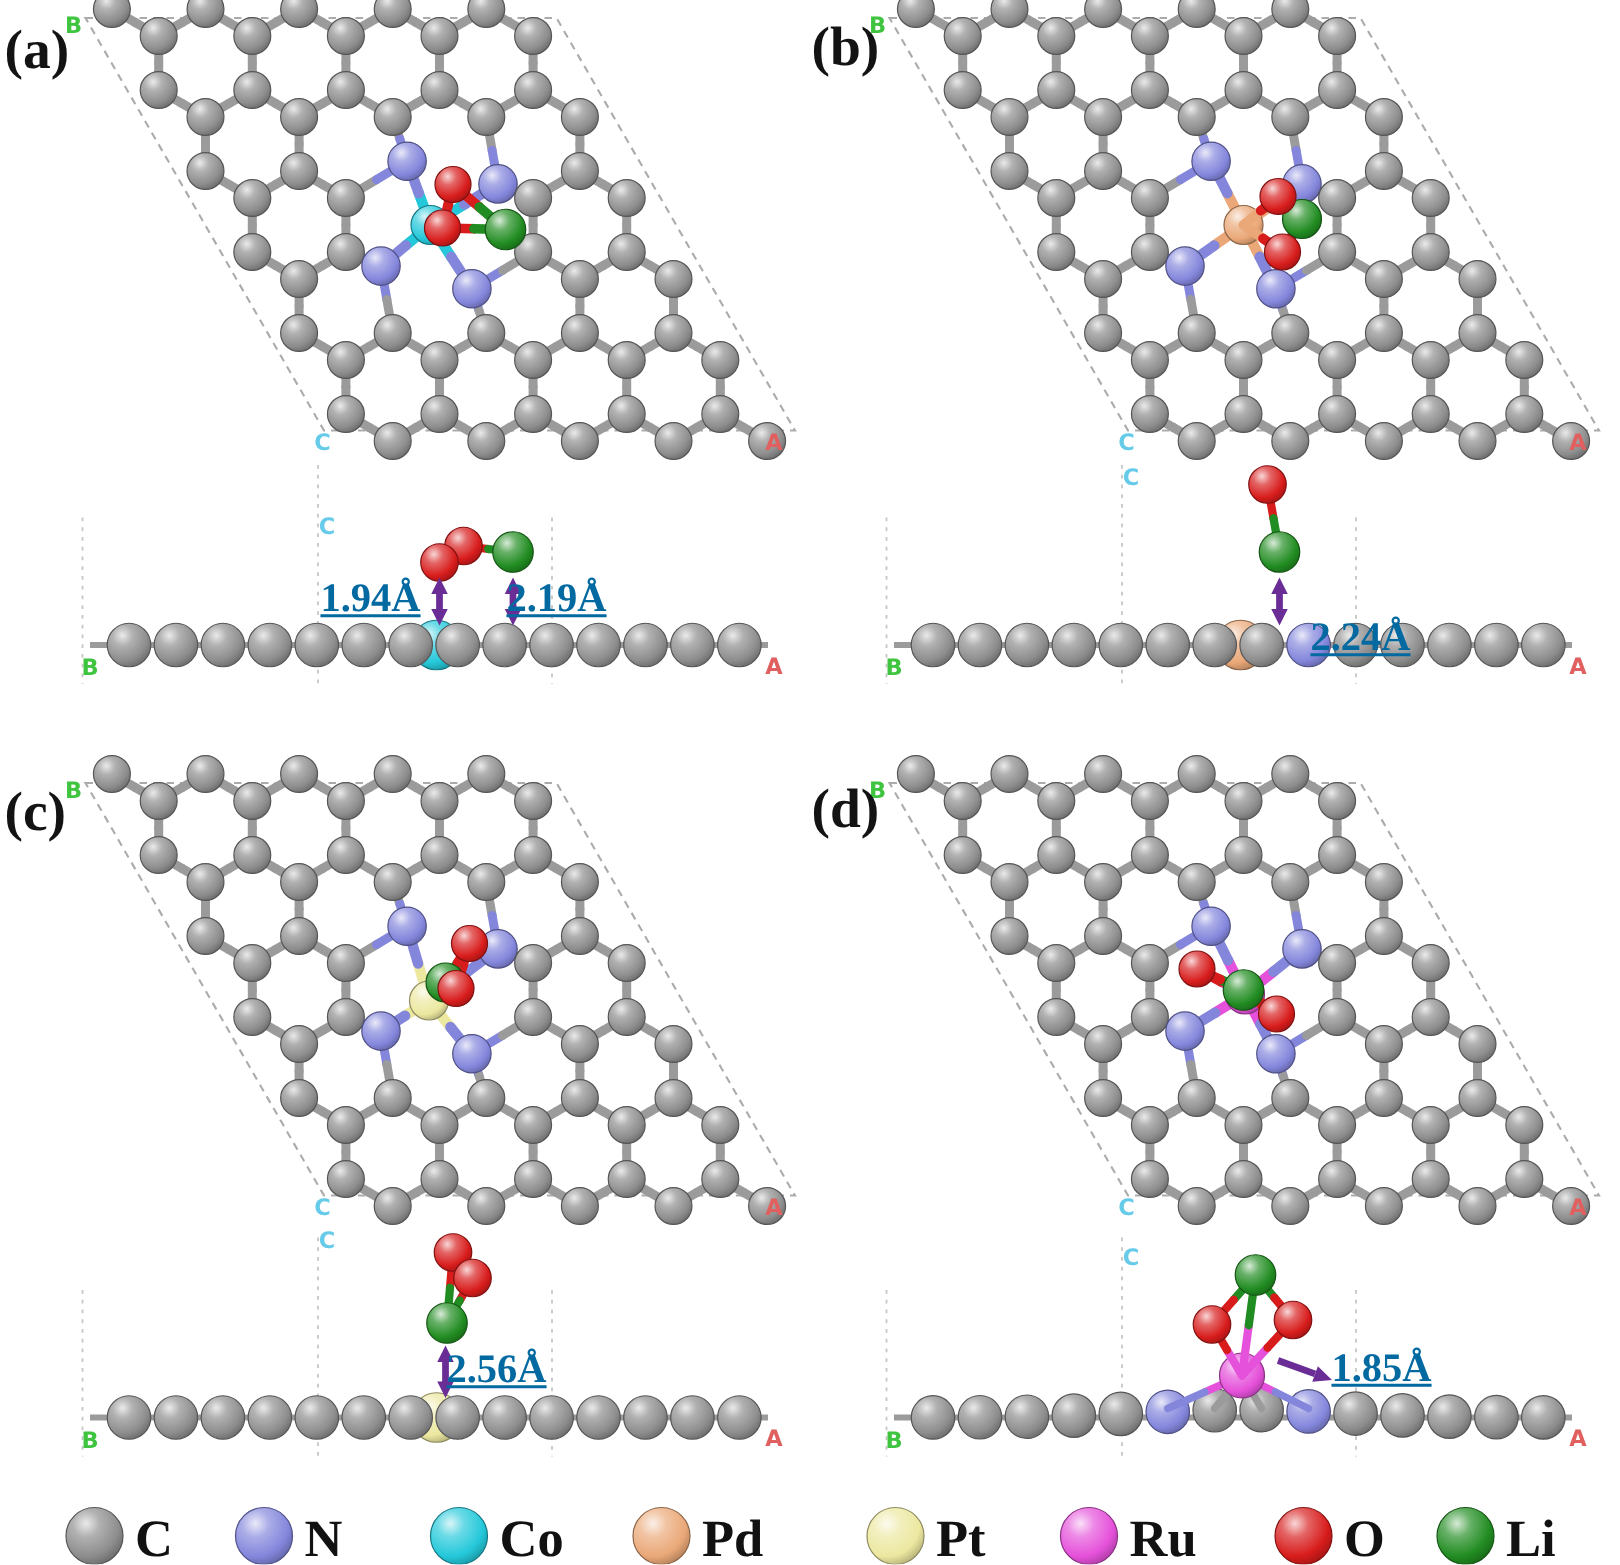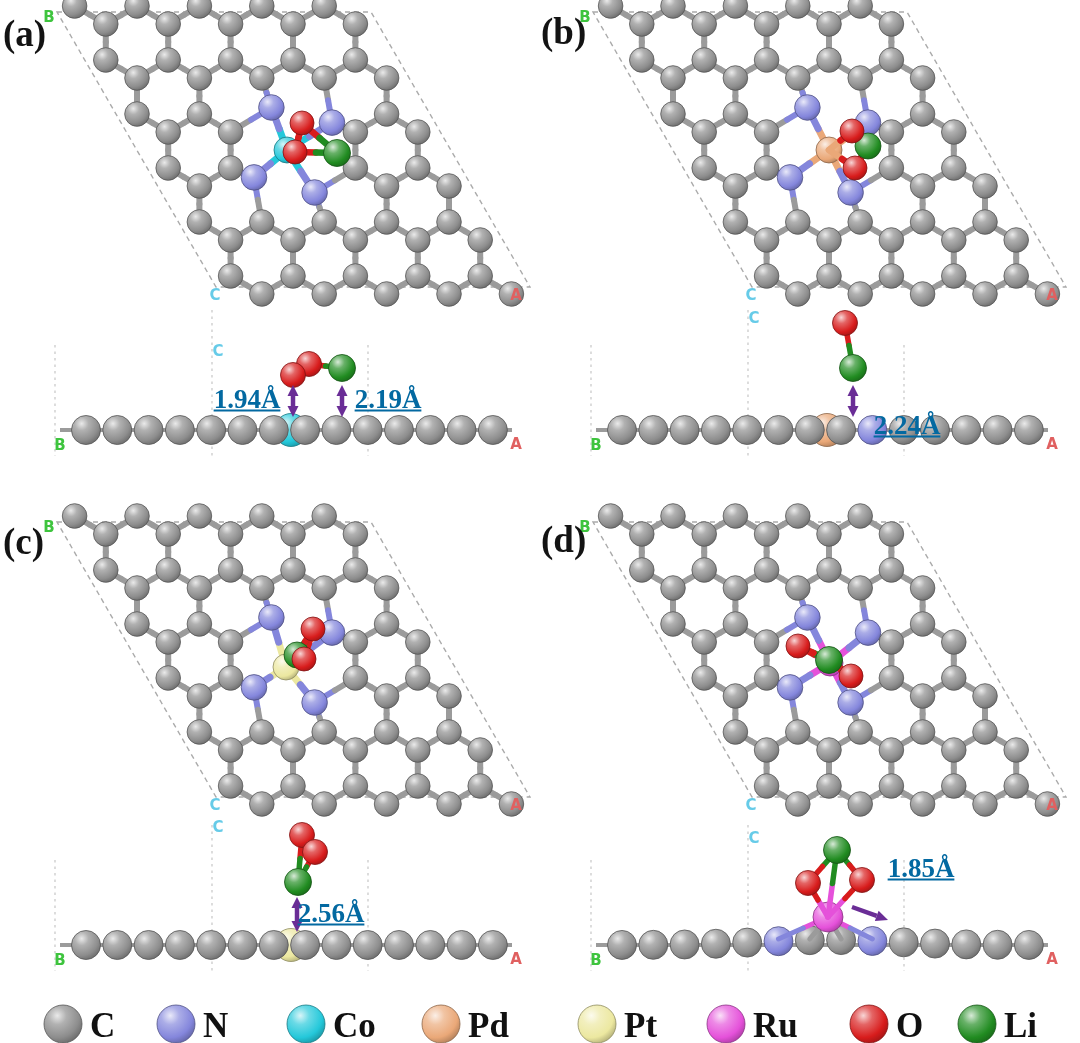--- a/index.html
+++ b/index.html
@@ -1199,17 +1199,17 @@
         </g>
       </g>
     </svg>
 
   <div class="plabel" style="left:3px;top:15px">(a)</div>
   <div class="plabel" style="left:541px;top:13px">(b)</div>
   <div class="plabel" style="left:3px;top:523px">(c)</div>
   <div class="plabel" style="left:541px;top:521px">(d)</div>
 
   <div class="dist" style="left:247px;top:399px">1.94Å</div>
-  <div class="dist" style="left:388px;top:399px">2.19Å</div>
+  <div class="dist" style="left:371px;top:399px">2.19Å</div>
   <div class="dist" style="left:907px;top:425px">2.24Å</div>
   <div class="dist" style="left:331px;top:913px">2.56Å</div>
-  <div class="dist" style="left:921px;top:868px">1.85Å</div>
+  <div class="dist" style="left:921px;top:912px">1.85Å</div>
 </div>
 
 </body></html>

